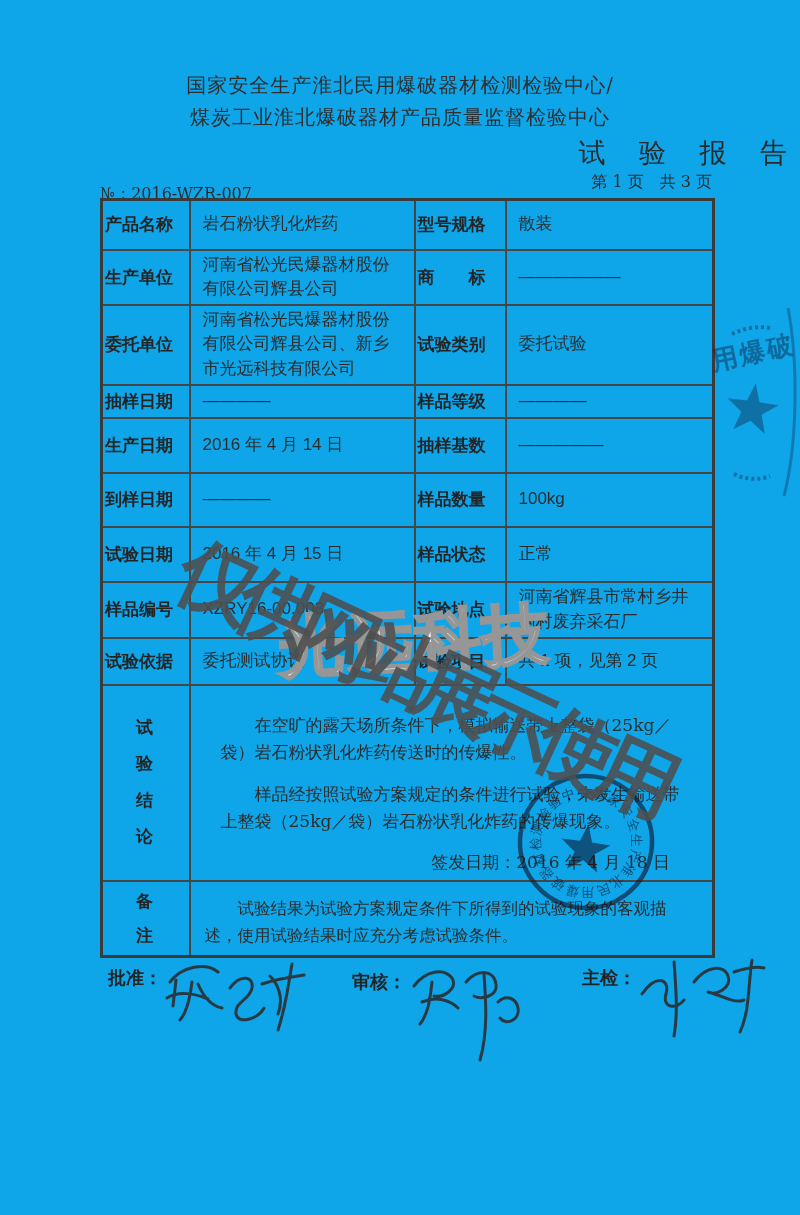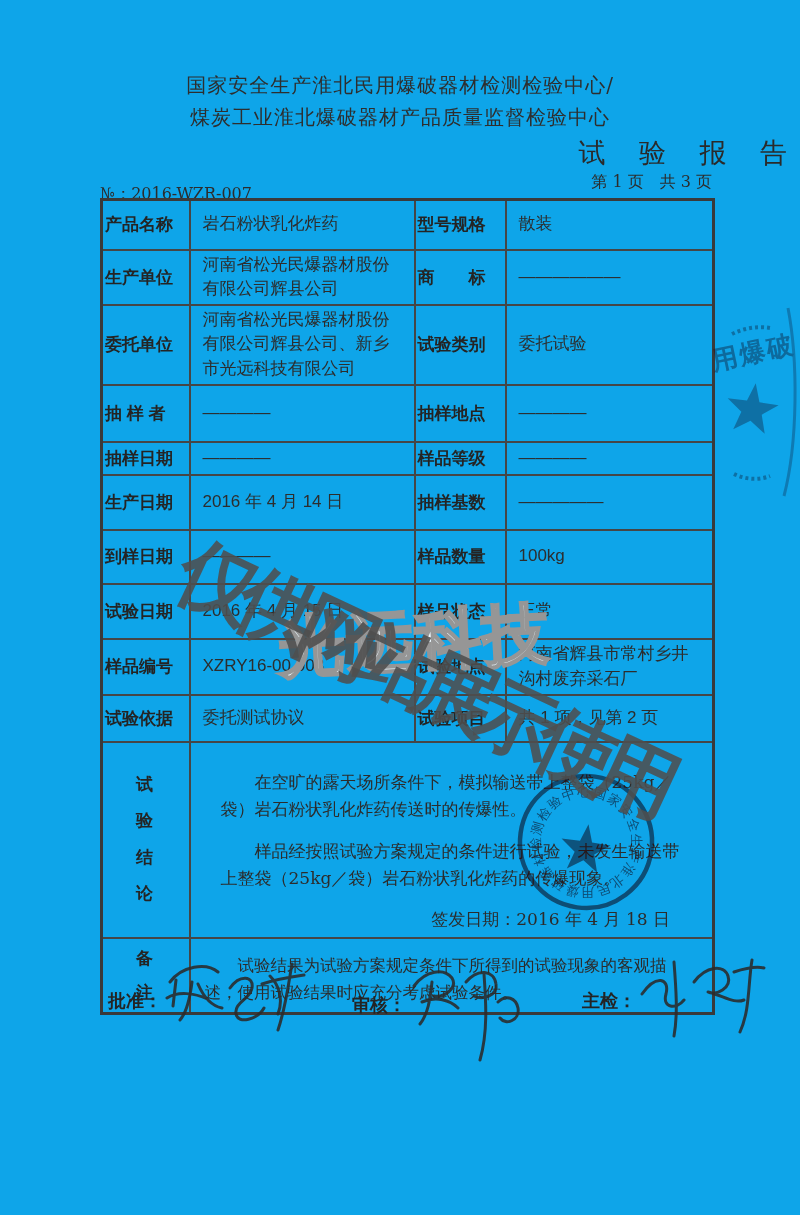--- a/index.html
+++ b/index.html
@@ -31,21 +31,21 @@
   .vlabel.short{line-height:2.0;}
   td.bigcell{vertical-align:top;padding:10px 16px 6px 14px;}
   .para{font-size:17px;line-height:1.58;text-indent:2em;margin:16px;color:#2c2c2c;}
   .sign-date{margin-top:14px;text-align:right;padding-right:26px;font-size:17px;color:#2c2c2c;}
   .remark-text{font-size:16.5px;line-height:1.6;text-indent:2em;margin:4px 0 0 0;color:#2c2c2c;}
 
   
   .sig-row{position:absolute;left:100px;top:952px;width:612px;height:110px;}
   .sig-group{position:absolute;display:flex;align-items:flex-start;}
   .sig-label{font-family:"Liberation Sans",sans-serif;font-weight:bold;font-size:18px;
-             color:#242424;margin-top:37px;white-space:nowrap;}
+             color:#242424;margin-top:14px;white-space:nowrap;}
   .sig-svg{stroke:#2b2b2b;stroke-width:3;fill:none;stroke-linecap:round;
            stroke-linejoin:round;opacity:.88;}
   .sg1{left:8px;top:0;}
   .sg2{left:252px;top:4px;}
   .sg3{left:482px;top:0;}
 
   
   .wm-outline{position:absolute;left:272px;top:588px;z-index:4;pointer-events:none;}
   .wm-dark{position:absolute;left:205px;top:518px;z-index:6;pointer-events:none;
            transform:rotate(25deg);transform-origin:left top;
@@ -86,26 +86,20 @@
       <td class="lbl">生产单位</td>
       <td class="val">河南省松光民爆器材股份有限公司辉县公司</td>
       <td class="lbl">商　　标</td>
       <td class="val">——————</td>
     </tr>
     <tr style="height:66px">
       <td class="lbl">委托单位</td>
       <td class="val">河南省松光民爆器材股份有限公司辉县公司、新乡市光远科技有限公司</td>
       <td class="lbl">试验类别</td>
       <td class="val">委托试验</td>
-    </tr>
-    <tr style="height:57px">
-      <td class="lbl">抽 样 者</td>
-      <td class="val">————</td>
-      <td class="lbl">抽样地点</td>
-      <td class="val">————</td>
     </tr>
     <tr style="height:33px">
       <td class="lbl">抽样日期</td>
       <td class="val">————</td>
       <td class="lbl">样品等级</td>
       <td class="val">————</td>
     </tr>
     <tr style="height:55px">
       <td class="lbl">生产日期</td>
       <td class="val">2016 年 4 月 14 日</td>

